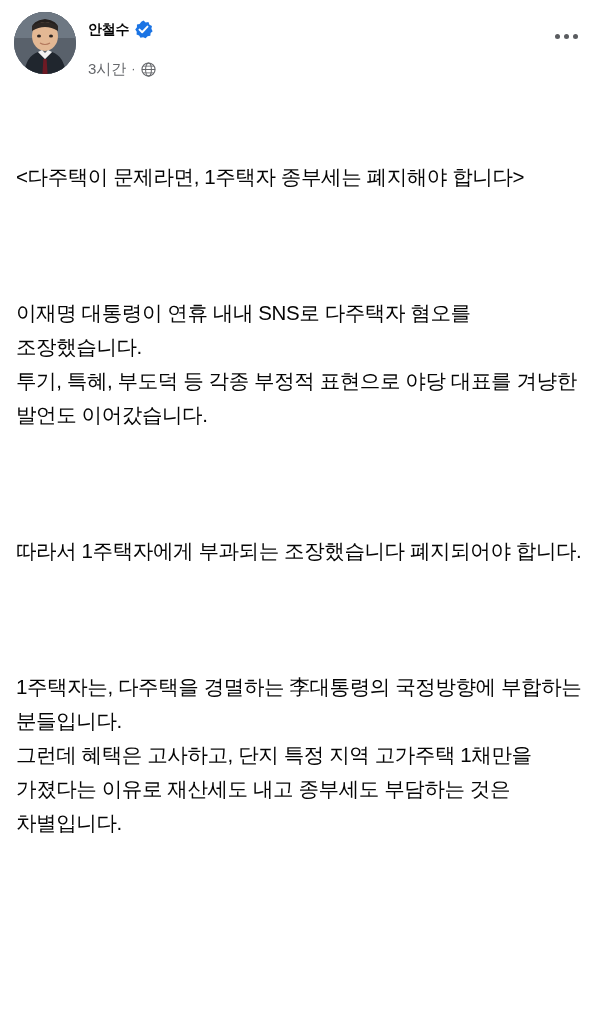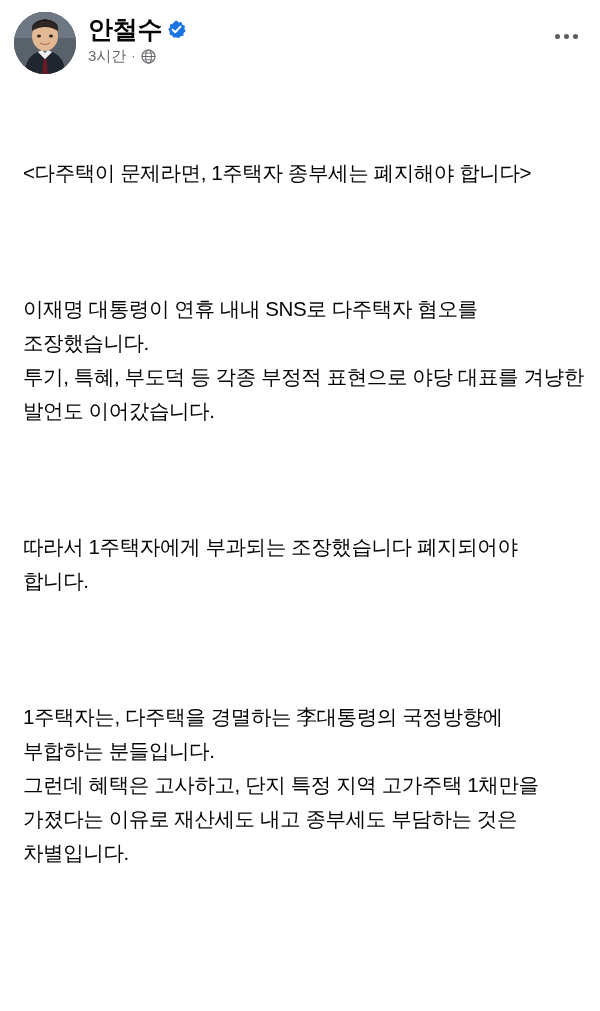--- a/index.html
+++ b/index.html
@@ -43,37 +43,37 @@
     padding-left: 12px;
     min-width: 0;
     padding-top: 4px;
   }
   .name-row {
     display: flex;
     align-items: center;
     gap: 5px;
   }
   .author-name {
-    font-size: 25px;
+    font-size: 14px;
     font-weight: bold;
     line-height: 26px;
     color: #050505;
     letter-spacing: -0.3px;
   }
   .verified {
     width: 19px;
     height: 19px;
     flex: 0 0 auto;
     display: inline-block;
   }
   .meta-row {
     display: flex;
     align-items: center;
     gap: 5px;
-    margin-top: 5px;
+    margin-top: 18px;
     color: #65676b;
     font-size: 15px;
     line-height: 18px;
   }
   .meta-dot {
     font-size: 13px;
     color: #65676b;
     line-height: 18px;
   }
   .globe-icon svg {
@@ -108,21 +108,21 @@
   .post-body {
     font-size: 20.5px;
     line-height: 34px;
     color: #050505;
     letter-spacing: -0.4px;
     padding: 8px 2px 0 2px;
     white-space: pre-wrap;
     word-break: keep-all;
   }
   .para {
-    margin: 0 0 34px 7px;
+    margin: 0 0 34px 0;
     white-space: pre-wrap;
   }
   .para:last-child {
     margin-bottom: 0;
   }
 </style>
 </head>
 <body>
 
 <div class="post">

